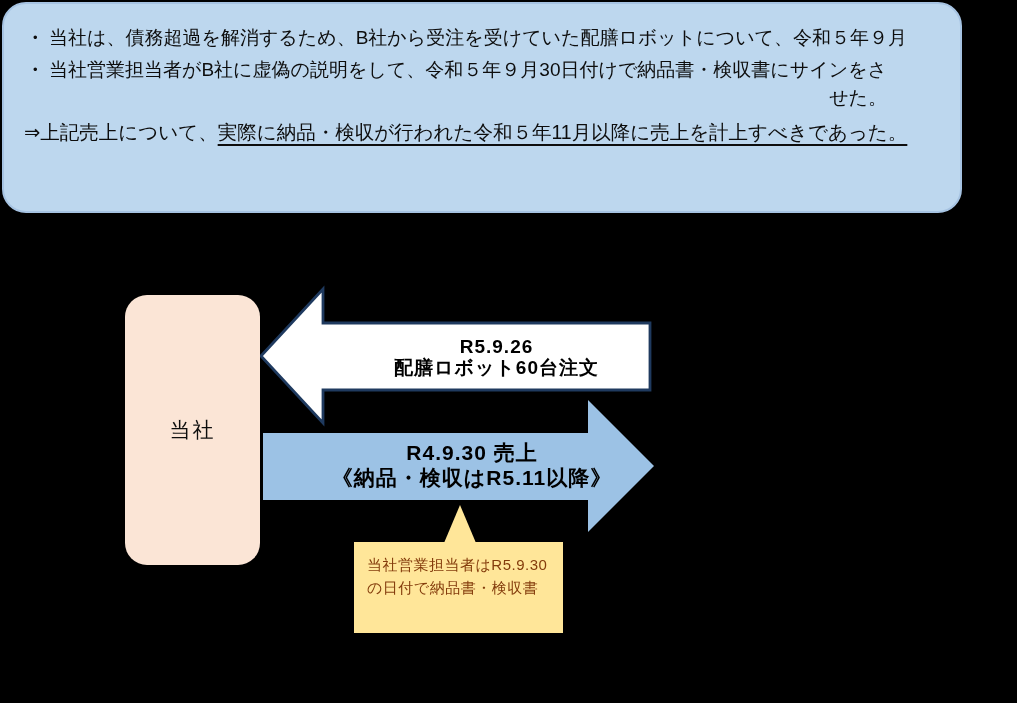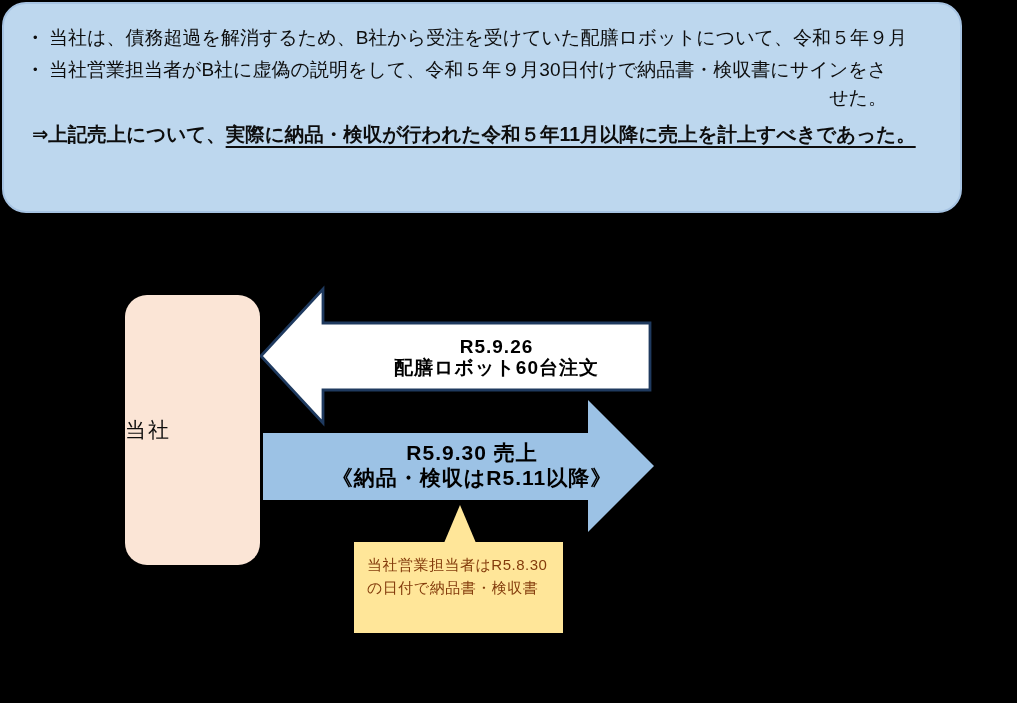--- a/index.html
+++ b/index.html
@@ -13,30 +13,30 @@
     box-sizing:border-box;background:#BDD7EE;border:2px solid #A6C3E2;
     border-radius:24px;color:#0D0D0D;
     padding:20px 12px 0 20px;
   }
   .bullet-row{display:flex;padding-left:9px;margin:0 0 4px 0;}
   .bullet-row + .bullet-row{margin-top:0;margin-bottom:6px;}
   .bullet-marker{flex:0 0 16px;font-size:13px;line-height:28px;}
   .bullet-text{margin:0;font-size:19px;line-height:28px;text-align:right;}
   .bullet-text .ln{display:block;white-space:nowrap;}
   .conclusion{
-    margin:8px;font-size:19.5px;line-height:28px;font-weight:bold;white-space:nowrap;
+    margin:0;font-size:19.5px;line-height:28px;font-weight:normal;white-space:nowrap;
   }
   .conclusion .ul{
     text-decoration:underline;text-decoration-thickness:2px;text-underline-offset:5px;
   }
   
   .company-box{
     position:absolute;left:125px;top:295px;width:135px;height:270px;
     background:#FBE5D6;border-radius:22px;
-    display:flex;align-items:center;
+    display:flex;align-items:center;justify-content:center;
     color:#0D0D0D;font-size:21px;letter-spacing:2px;
   }
   .arrow-layer{position:absolute;left:0;top:0;width:1017px;height:703px;}
   .arrow-label{
     position:absolute;color:#000;font-weight:bold;text-align:center;
   }
   .arrow-label .ln{display:block;white-space:nowrap;margin-left:20px;}
   .order-arrow-label{left:323px;top:336px;width:327px;font-size:19px;line-height:21px;letter-spacing:1px;}
   .sales-arrow-label{left:262px;top:440px;width:400px;font-size:21px;line-height:25px;letter-spacing:1px;}
   .callout-box{
@@ -82,22 +82,22 @@
   <div class="company-box">
     <span>当社</span>
   </div>
 
   <div class="arrow-label order-arrow-label">
     <span class="ln">R5.9.26</span>
     <span class="ln">配膳ロボット60台注文</span>
   </div>
 
   <div class="arrow-label sales-arrow-label">
-    <span class="ln">R5.9.30 売上</span>
+    <span class="ln">R4.9.30 売上</span>
     <span class="ln">《納品・検収はR5.11以降》</span>
   </div>
 
   <div class="callout-box">
-    <span class="ln">当社営業担当者はR5.8.30</span>
+    <span class="ln">当社営業担当者はR5.9.30</span>
     <span class="ln">の日付で納品書・検収書</span>
   </div>
 
 </div>
 
 </body></html>

